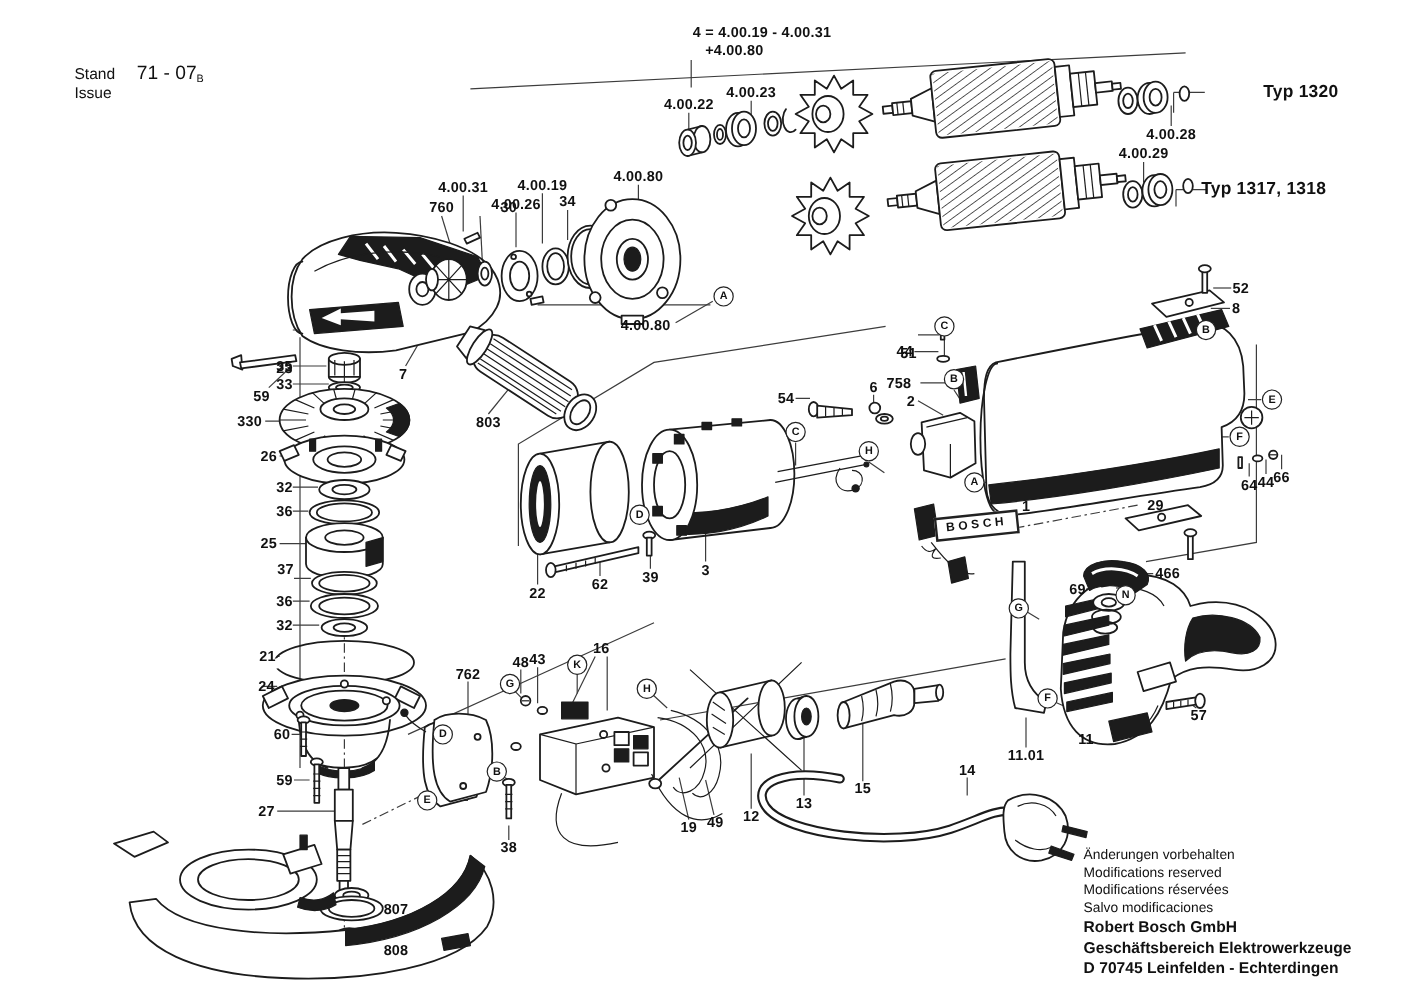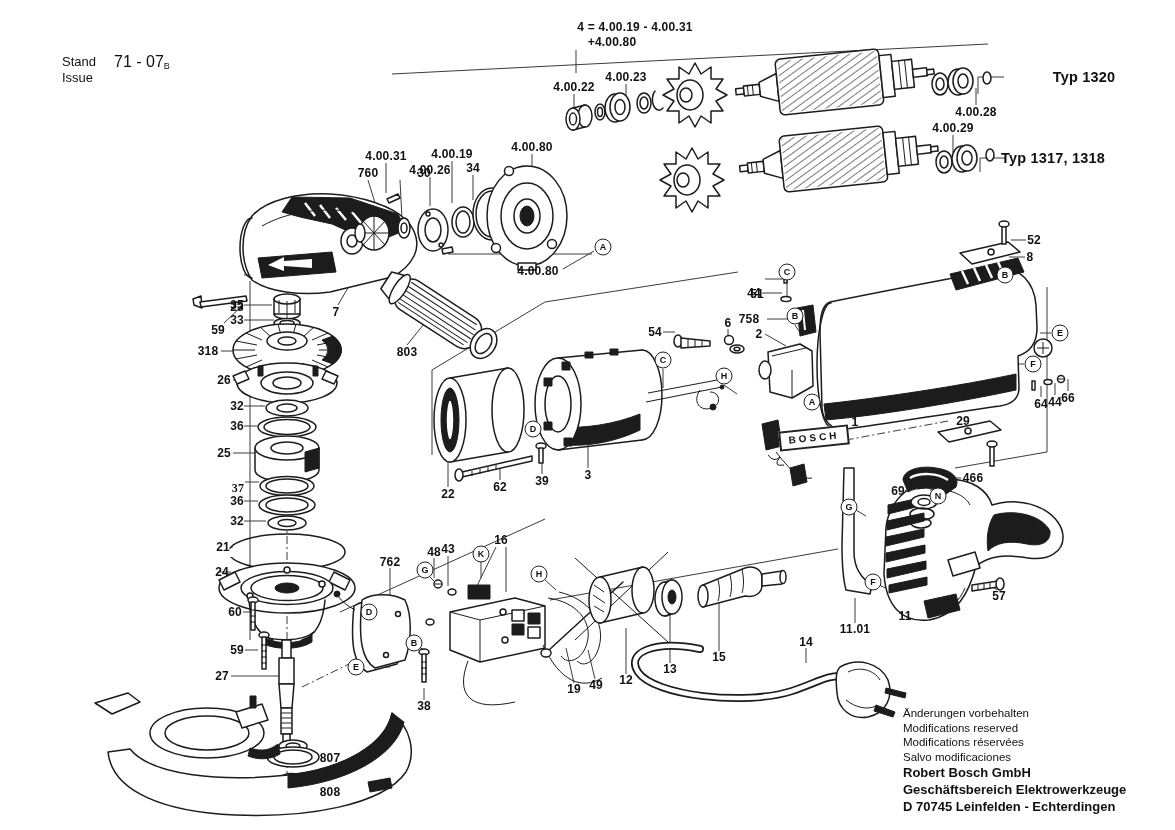--- a/index.html
+++ b/index.html
@@ -529,28 +529,28 @@
       <span class="plabel" style="left: 452px; top: 154px;">4.00.19</span>
       <span class="plabel" style="left: 473px; top: 168px;">34</span>
       <span class="plabel" style="left: 532px; top: 147px;">4.00.80</span>
       <span class="plabel" style="left: 538px; top: 271px;">4.00.80</span>
       <span class="plabel" style="left: 1034px; top: 240px;">52</span>
       <span class="plabel" style="left: 1030px; top: 257px;">8</span>
       <span class="plabel" style="left: 237px; top: 275px; margin-top: 32px;">23</span>
       <span class="plabel" style="left: 237px; top: 305px;">35</span>
       <span class="plabel" style="left: 237px; top: 320px;">33</span>
       <span class="plabel" style="left: 218px; top: 330px;">59</span>
-      <span class="plabel" style="left: 208px; top: 351px;">318</span>
+      <span class="plabel" style="left: 208px; top: 351px;">330</span>
       <span class="plabel" style="left: 336px; top: 312px;">7</span>
       <span class="plabel" style="left: 407px; top: 352px;">803</span>
       <span class="plabel" style="left: 224px; top: 380px;">26</span>
       <span class="plabel" style="left: 237px; top: 406px;">32</span>
       <span class="plabel" style="left: 237px; top: 426px;">36</span>
       <span class="plabel" style="left: 224px; top: 453px;">25</span>
-      <span class="plabel" style="left: 238px; top: 488px; font-family: Liberation Serif, serif;">37</span>
+      <span class="plabel" style="left: 238px; top: 474px;">37</span>
       <span class="plabel" style="left: 237px; top: 501px;">36</span>
       <span class="plabel" style="left: 237px; top: 521px;">32</span>
       <span class="plabel" style="left: 223px; top: 547px;">21</span>
       <span class="plabel" style="left: 222px; top: 572px;">24</span>
       <span class="plabel" style="left: 757px; top: 294px;">51</span>
       <span class="plabel" style="left: 754px; top: 293px;">44</span>
       <span class="plabel" style="left: 749px; top: 319px;">758</span>
       <span class="plabel" style="left: 728px; top: 323px;">6</span>
       <span class="plabel" style="left: 759px; top: 334px;">2</span>
       <span class="plabel" style="left: 655px; top: 332px;">54</span>

